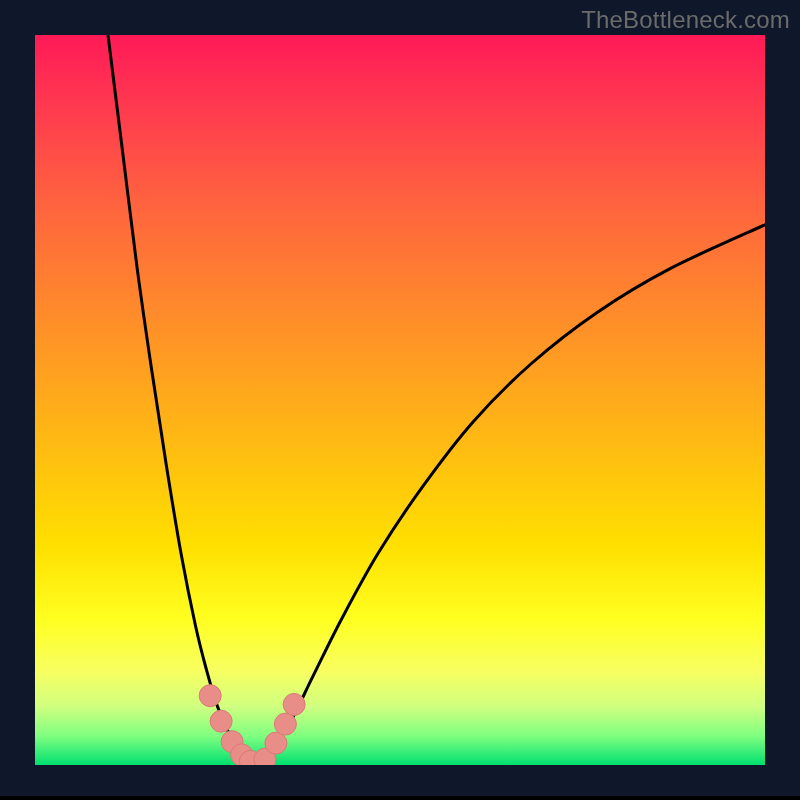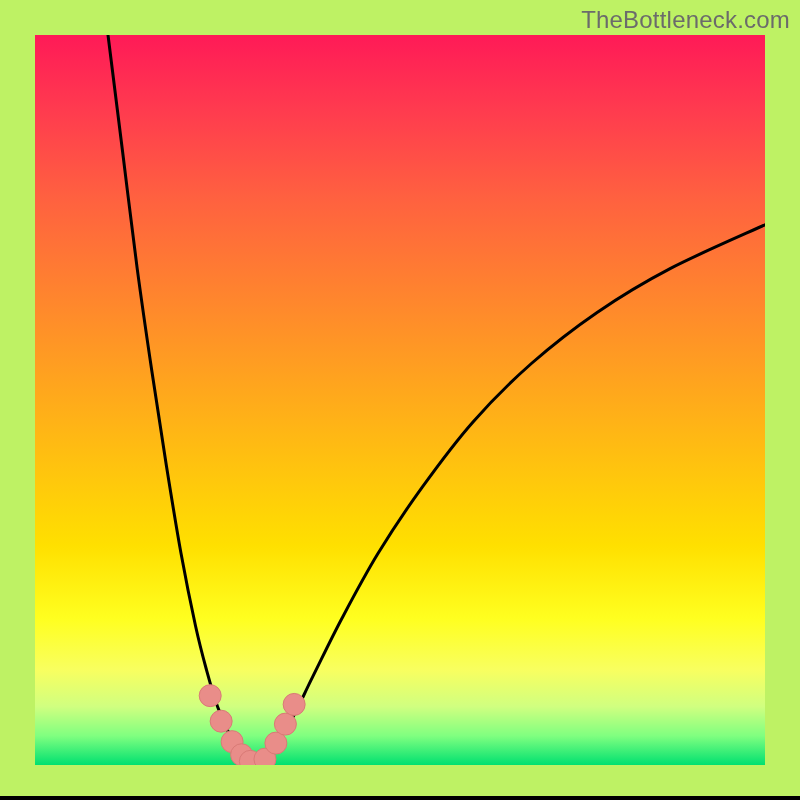--- a/index.html
+++ b/index.html
@@ -8,21 +8,21 @@
     width: 800px;
     height: 800px;
     background: #000;
     font-family: Arial, Helvetica, sans-serif;
     overflow: hidden;
   }
   .frame {
     position: absolute;
     left: 0; top: 0;
     width: 800px; height: 796px;
-    background: #bef264;
+    background: #0f172a;
   }
   .plot-area {
     position: absolute;
     left: 35px;
     top: 35px;
     width: 730px;
     height: 730px;
     overflow: hidden;
   }
   .gradient-bg {

